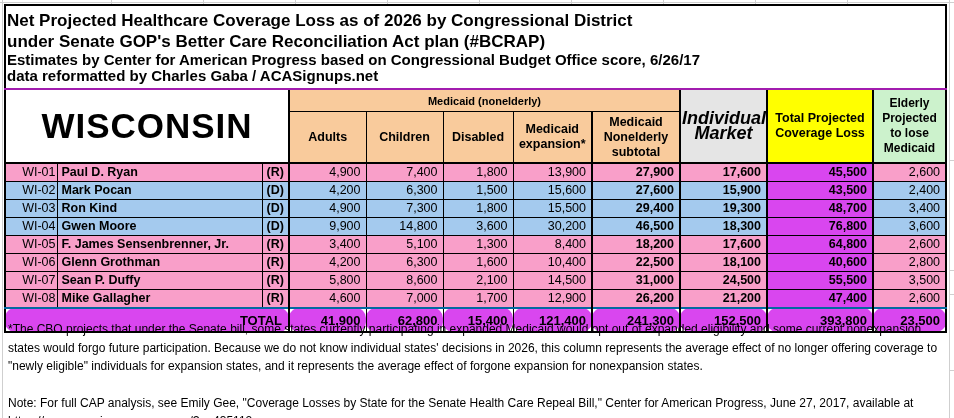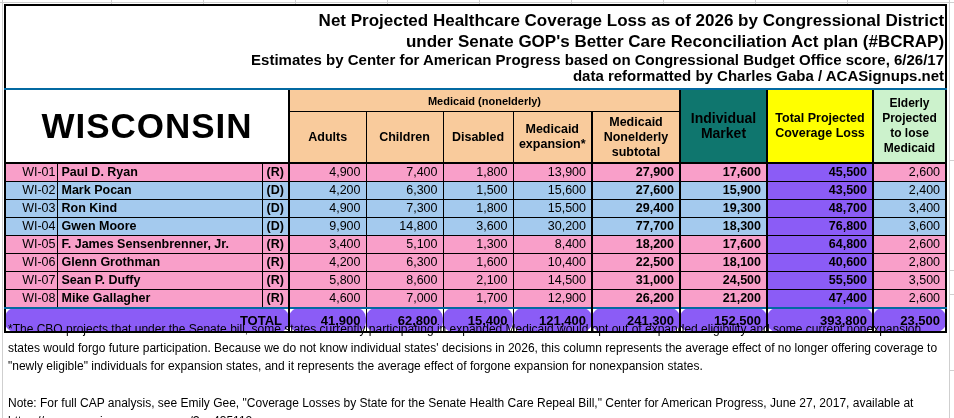--- a/index.html
+++ b/index.html
@@ -16,40 +16,40 @@
   .gl-rtick{left:950px;width:4px;height:1px;}
 
   table.sheet{
     position:absolute;top:4px;left:4px;
     border-collapse:collapse;table-layout:fixed;width:941px;
     border:2px solid #000;
   }
   td{border:1px solid #000;overflow:hidden;white-space:nowrap;}
 
   
-  .title-cell{background:#fff;text-align:right;vertical-align:middle;height:80px;border-bottom:2px solid #0369a1;}
+  .title-cell{background:#fff;text-align:left;vertical-align:middle;height:80px;border-bottom:2px solid #a21caf;}
   .t1{font-size:17px;font-weight:bold;line-height:21px;}
   .t2{font-size:15px;font-weight:bold;line-height:16px;}
 
   
   .state-cell{
     background:#fff;text-align:center;vertical-align:middle;
     font-size:35px;font-weight:900;letter-spacing:1px;border-bottom:2px solid #000;border-right:2px solid #000;
   }
   .grp-medicaid{background:#F9CB9C;text-align:center;font-weight:bold;font-size:11px;height:19px;}
   .subhdr td{background:#F9CB9C;text-align:center;vertical-align:middle;font-weight:bold;font-size:12.5px;height:48px;white-space:normal;line-height:15px;border-bottom:2px solid #000;}
-  .hdr-indiv{background:#0f766e;text-align:center;vertical-align:middle;font-weight:bold;font-size:14px;white-space:normal;line-height:15px;border-bottom:2px solid #000;}
+  .hdr-indiv{background:#e5e5e5;text-align:center;vertical-align:middle;font-weight:bold;font-size:18px;white-space:normal;line-height:15px;border-bottom:2px solid #000;font-style:italic;}
   .hdr-total{background:#FFFF00;text-align:center;vertical-align:middle;font-weight:bold;font-size:12.5px;white-space:normal;line-height:15px;border-bottom:2px solid #000;}
   .hdr-elderly{background:#CCF2CC;text-align:center;vertical-align:middle;font-weight:bold;font-size:12px;white-space:normal;line-height:15px;border-bottom:2px solid #000;}
 
   
   tr.drow td{height:15px;font-size:12.5px;line-height:15px;}
   tr.rep td{background:#F99FC9;}
   tr.dem td{background:#A4CAEE;}
-  tr.drow td.yel, tr.total-row td{background:#8b5cf6;margin-top:36px;}
+  tr.drow td.yel, tr.total-row td{background:#d946ef;margin-top:36px;}
   .c-dist{text-align:right;font-weight:normal;}
   .c-name{text-align:left;font-weight:bold;padding-left:4px;}
   .c-party{text-align:center;font-weight:bold;}
   .num{text-align:right;padding-right:5px;}
   .b{font-weight:bold;}
   .thickL{border-left:2px solid #000;}
   .total-row td{height:20px;font-size:13px;font-weight:bold;border-top:2px solid #0369a1;border-radius:10px;}
   .total-label{text-align:right;padding-right:6px;font-size:14px;}
   .grand{font-size:19px;}
 
@@ -161,21 +161,21 @@
   </tr>
 
   <tr class="drow dem">
     <td class="c-dist">WI-04</td>
     <td class="c-name">Gwen Moore</td>
     <td class="c-party">(D)</td>
     <td class="num thickL">9,900</td>
     <td class="num">14,800</td>
     <td class="num">3,600</td>
     <td class="num">30,200</td>
-    <td class="num b thickL">77,700</td>
+    <td class="num b thickL">46,500</td>
     <td class="num b thickL">18,300</td>
     <td class="num b yel thickL">76,800</td>
     <td class="num thickL">3,600</td>
   </tr>
 
   <tr class="drow rep">
     <td class="c-dist">WI-05</td>
     <td class="c-name">F. James Sensenbrenner, Jr.</td>
     <td class="c-party">(R)</td>
     <td class="num thickL">3,400</td>

